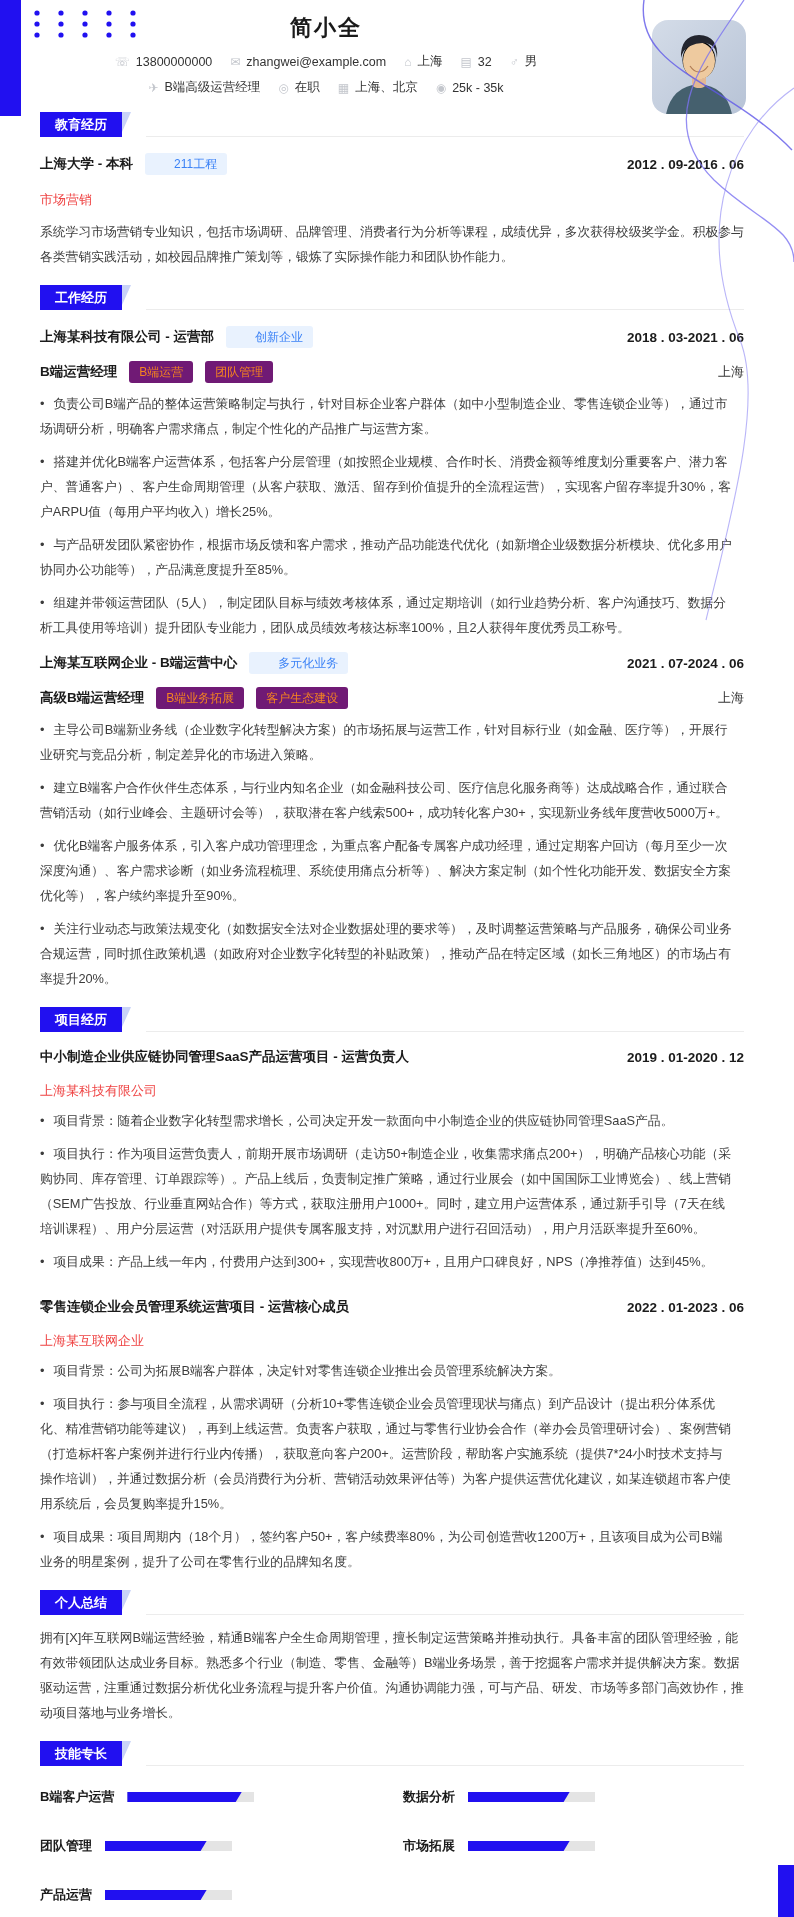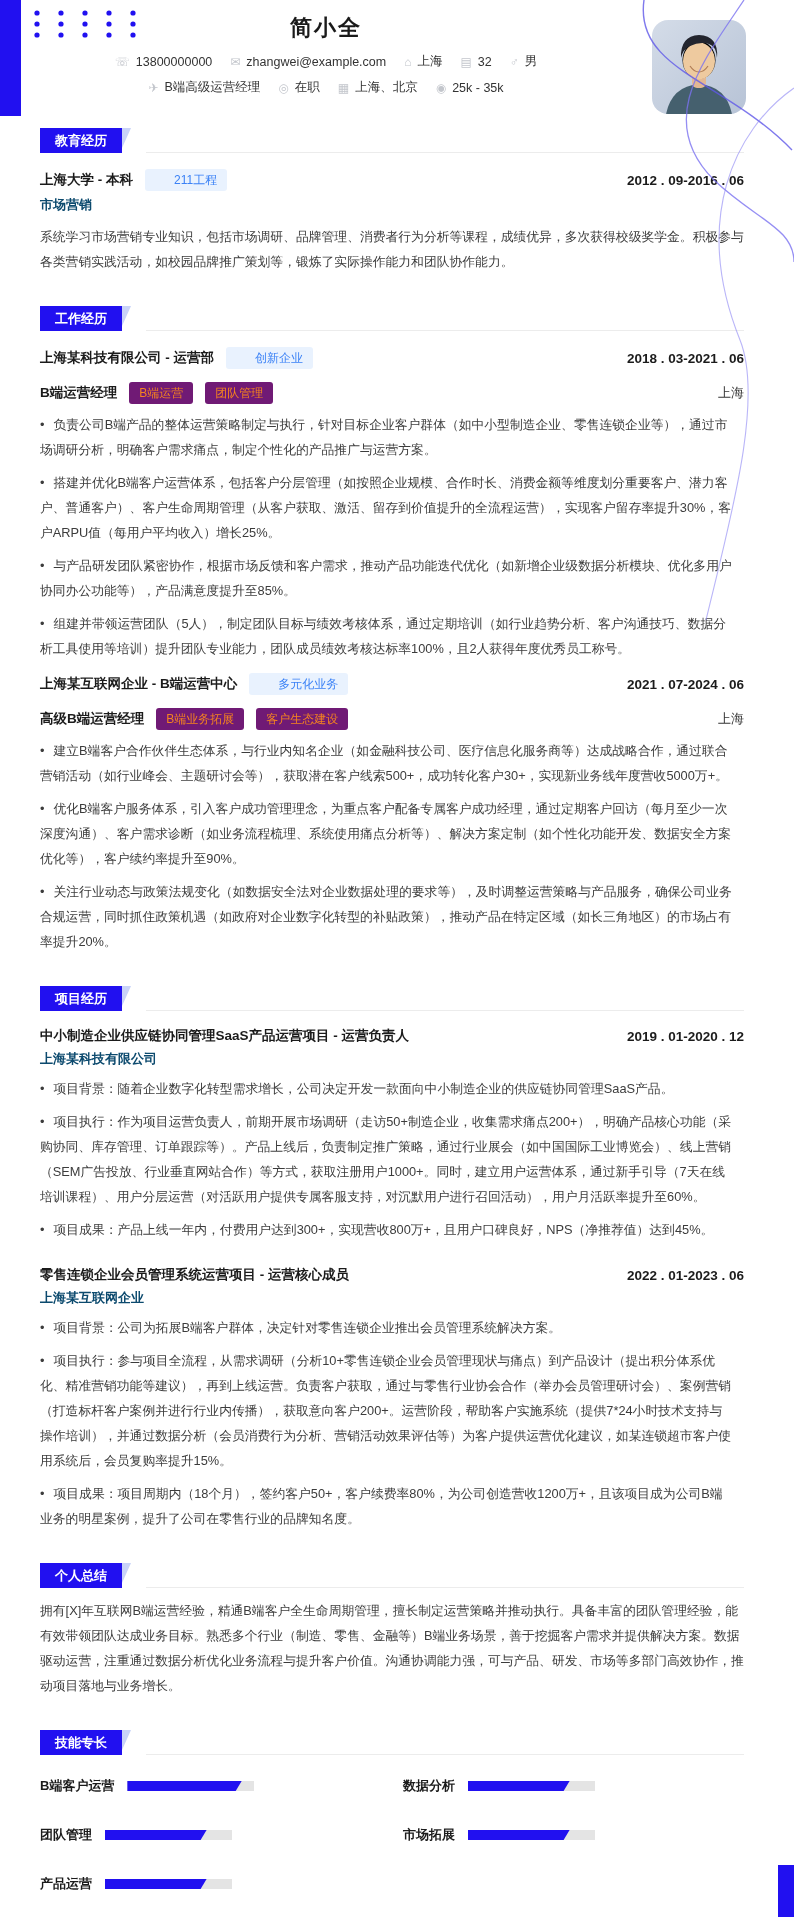--- a/index.html
+++ b/index.html
@@ -21,36 +21,36 @@
   header{position:relative;padding-top:13px;}
   .head-text{width:652px;text-align:center;}
   h1.name{margin:0 0 10px 0;font-size:22px;letter-spacing:2px;color:#1a1a1a;font-weight:700;}
   .contact-row{display:flex;justify-content:center;align-items:center;gap:18px;margin-top:9px;font-size:12.5px;color:#333;}
   .contact-item{display:inline-flex;align-items:center;gap:6px;white-space:nowrap;}
   .cicon{color:#c3c6cc;font-size:12px;font-style:normal;}
   .avatar{position:absolute;right:48px;top:20px;width:94px;height:94px;border-radius:16px;overflow:hidden;z-index:2;}
 
   
   main{padding:0 50px 0 40px;position:relative;z-index:1;}
-  .sec-head{display:flex;align-items:flex-end;margin-top:32px;margin-bottom:6px;gap:12px;}
+  .sec-head{display:flex;align-items:flex-end;margin-top:16px;margin-bottom:6px;gap:12px;}
   .badge{position:relative;display:inline-block;background:#2110f0;color:#fff;
          font-size:13px;font-weight:700;padding:4px 15px;line-height:17px;}
   .badge .fold{position:absolute;right:-9px;top:0;width:0;height:0;
          border-top:20px solid #c9d3f8;border-right:9px solid transparent;}
   .rule{flex:1;height:1px;background:#ececec;margin-left:12px;margin-bottom:0;}
 
   .entry-row{display:flex;justify-content:space-between;align-items:center;margin-top:16px;}
   .entry-left{display:flex;align-items:center;gap:12px;}
   .entry-title{font-size:13.5px;font-weight:700;color:#1b1b1b;}
   .entry-date{font-size:13.5px;font-weight:700;color:#1b1b1b;white-space:nowrap;}
   .entry-loc{font-size:13px;color:#333;}
   .tag{font-size:12px;padding:2.5px 10px;border-radius:3px;white-space:nowrap;}
   .tag-blue{background:#e9f2fe;color:#3b82f6;padding-left:29px;}
   .tag-orange{background:#701a75;color:#f5841f;}
-  .subline{margin-top:5px;font-size:13px;font-weight:700;color:#0c4a6e;}
+  .subline{margin-top:16px;font-size:13px;font-weight:400;color:#ef4444;}
 
   .para{font-size:12.8px;line-height:25px;color:#3c3c3c;margin:10px 0 0 0;}
   .bullet{font-size:12.8px;line-height:25px;color:#3c3c3c;margin:8px 11px 0 0;}
   .bullet::before{content:"•";margin-right:9px;color:#3c3c3c;}
 
   
   .skills-grid{display:grid;grid-template-columns:363px 1fr;row-gap:31px;margin-top:22px;}
   .skill{display:flex;align-items:center;}
   .skill-name{font-size:13px;font-weight:700;color:#1b1b1b;margin-right:13px;}
   .skill-track{display:inline-block;width:127px;height:10px;background:#e4e4e4;position:relative;}
@@ -205,20 +205,21 @@
       <span class="entry-date">2021 . 07-2024 . 06</span>
     </div>
     <div class="entry-row" style="margin-top:13px;">
       <span class="entry-left">
         <span class="entry-title">高级B端运营经理</span>
         <span class="tag tag-orange">B端业务拓展</span>
         <span class="tag tag-orange">客户生态建设</span>
       </span>
       <span class="entry-loc">上海</span>
     </div>
+    <p class="bullet">主导公司B端新业务线（企业数字化转型解决方案）的市场拓展与运营工作，针对目标行业（如金融、医疗等），开展行业研究与竞品分析，制定差异化的市场进入策略。</p>
     <p class="bullet">建立B端客户合作伙伴生态体系，与行业内知名企业（如金融科技公司、医疗信息化服务商等）达成战略合作，通过联合营销活动（如行业峰会、主题研讨会等），获取潜在客户线索500+，成功转化客户30+，实现新业务线年度营收5000万+。</p>
     <p class="bullet">优化B端客户服务体系，引入客户成功管理理念，为重点客户配备专属客户成功经理，通过定期客户回访（每月至少一次深度沟通）、客户需求诊断（如业务流程梳理、系统使用痛点分析等）、解决方案定制（如个性化功能开发、数据安全方案优化等），客户续约率提升至90%。</p>
     <p class="bullet">关注行业动态与政策法规变化（如数据安全法对企业数据处理的要求等），及时调整运营策略与产品服务，确保公司业务合规运营，同时抓住政策机遇（如政府对企业数字化转型的补贴政策），推动产品在特定区域（如长三角地区）的市场占有率提升20%。</p>
 
     <div class="sec-head">
       <span class="badge"><span class="fold"></span><span>项目经历</span></span>
       <span class="rule"></span>
     </div>
 
     <div class="entry-row">

